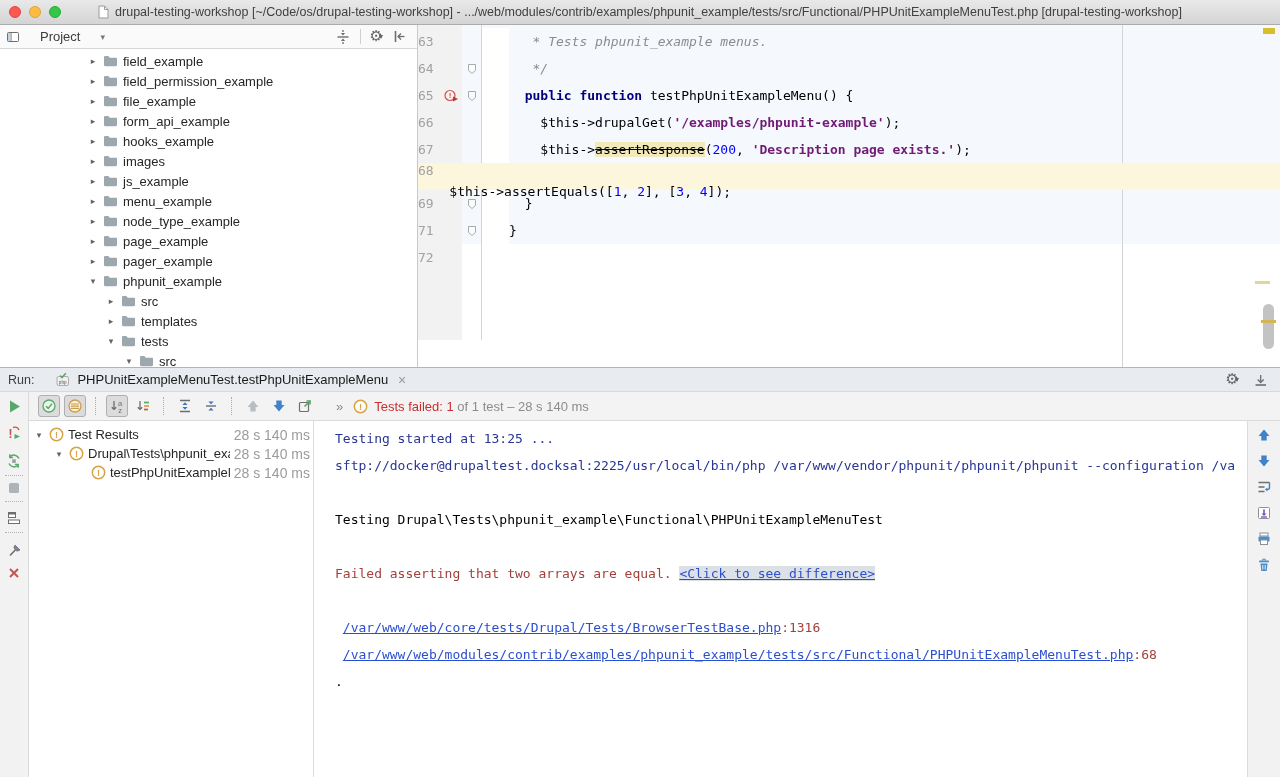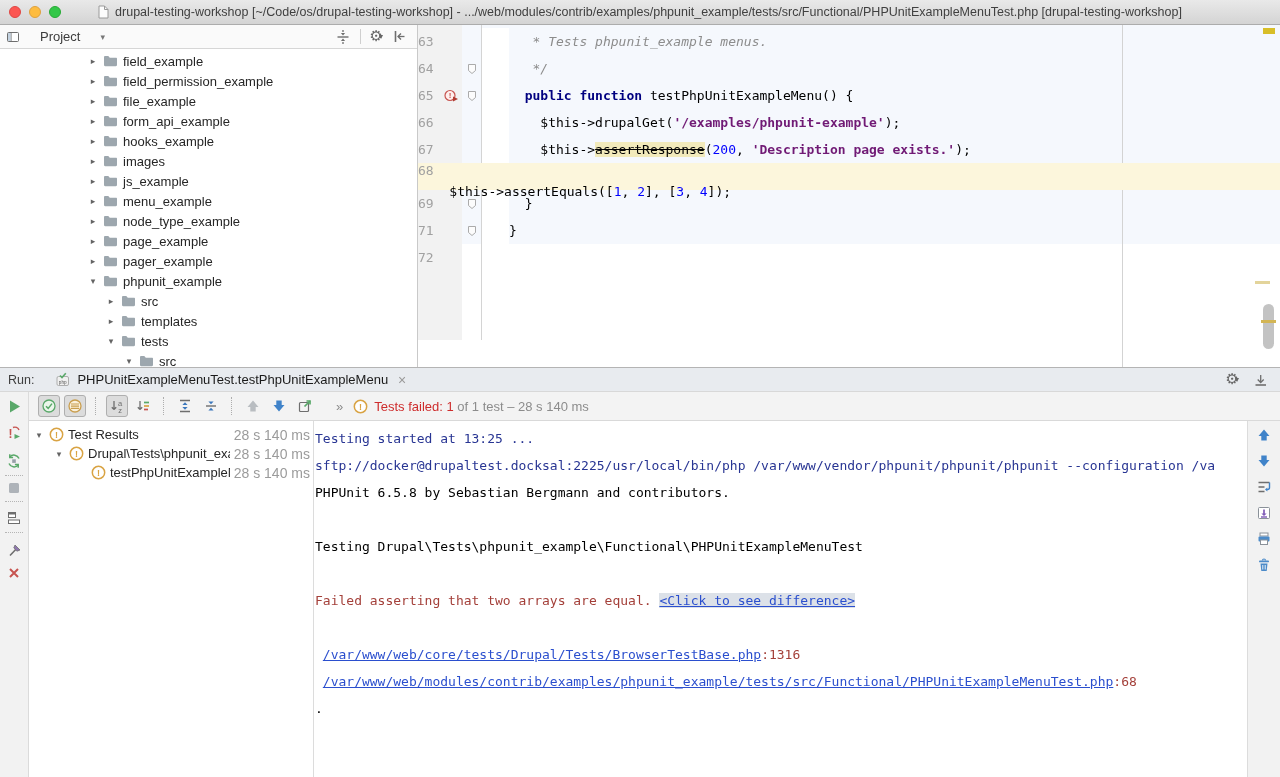--- a/index.html
+++ b/index.html
@@ -77,21 +77,21 @@
   .vbtn{width:18px;height:16px;display:flex;align-items:center;justify-content:center;}
   .v-dotsep{width:18px;border-top:1px dotted #b5b5b5;}
   .rp-body{position:absolute;left:29px;top:53px;right:33px;bottom:0;}
   .rp-tree{position:absolute;left:0;top:0;width:284px;bottom:0;background:#fff;padding-top:4px;box-sizing:border-box;overflow:hidden;}
   .tt-row{height:19px;display:flex;align-items:center;gap:4px;white-space:nowrap;overflow:hidden;font-size:13px;color:#262626;}
   .tt-arrow{width:12px;flex:none;text-align:center;font-size:9px;color:#646464;font-family:"DejaVu Sans",sans-serif;}
   .tt-icon{flex:none;display:inline-flex;}
   .tt-label{flex:1;overflow:hidden;min-width:0;}
   .tt-time{flex:none;font-size:14px;color:#9b9b9b;padding-right:3px;}
   .rp-splitter{position:absolute;left:284px;top:0;bottom:0;width:1px;background:#dcdcdc;}
-  .rp-console{position:absolute;left:286px;right:0;top:0;bottom:0;background:#fff;padding:4px 0 0 0;overflow:hidden;}
+  .rp-console{position:absolute;left:286px;right:0;top:0;bottom:0;background:#fff;padding:4px 0 0 20px;overflow:hidden;}
   .con-row{height:27px;font:13px/27px "DejaVu Sans Mono",monospace;white-space:pre;}
   .con-navy{color:#283593;}
   .con-plain{color:#000;}
   .con-maroon{color:#a4403a;}
   .con-link{color:#2b4fce;text-decoration:underline;cursor:pointer;}
   .con-linkhl{color:#2b4fce;text-decoration:underline;background:#dce1e8;cursor:pointer;}
   .rp-rightstrip{position:absolute;right:0;top:53px;bottom:0;width:33px;background:#f2f2f2;border-left:1px solid #dcdcdc;box-sizing:border-box;display:flex;flex-direction:column;align-items:center;padding-top:6px;gap:10px;}
 </style>
 </head>
 <body>
@@ -607,21 +607,20 @@
               </svg>
             </span>
             <span class="tt-label">testPhpUnitExampleMenu</span>
             <span class="tt-time">28 s 140 ms</span>
           </div>
         </div>
       <div class="rp-splitter"></div>
       <div class="rp-console" id="consoleOut">
           <div class="con-row"><span class="con-navy">Testing started at 13:25 ...</span></div>
           <div class="con-row"><span class="con-navy">sftp://docker@drupaltest.docksal:2225/usr/local/bin/php /var/www/vendor/phpunit/phpunit/phpunit --configuration /va</span></div>
-          <div class="con-row"><span class="con-plain">PHPUnit 6.5.8 by Sebastian Bergmann and contributors.</span></div>
           <div class="con-row"></div>
           <div class="con-row"><span class="con-plain">Testing Drupal\Tests\phpunit_example\Functional\PHPUnitExampleMenuTest</span></div>
           <div class="con-row"></div>
           <div class="con-row"><span class="con-maroon">Failed asserting that two arrays are equal. </span><span class="con-linkhl">&lt;Click to see difference&gt;</span></div>
           <div class="con-row"></div>
           <div class="con-row"><span class="con-plain"> </span><span class="con-link">/var/www/web/core/tests/Drupal/Tests/BrowserTestBase.php</span><span class="con-maroon">:1316</span></div>
           <div class="con-row"><span class="con-plain"> </span><span class="con-link">/var/www/web/modules/contrib/examples/phpunit_example/tests/src/Functional/PHPUnitExampleMenuTest.php</span><span class="con-maroon">:68</span></div>
           <div class="con-row"><span class="con-plain">.</span></div>
         </div>
     </div>

